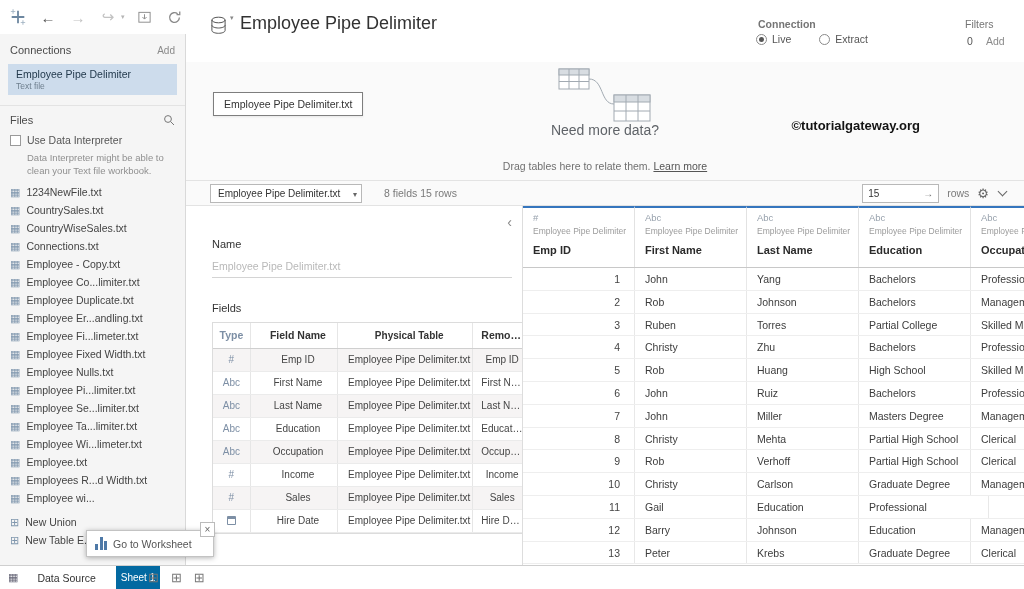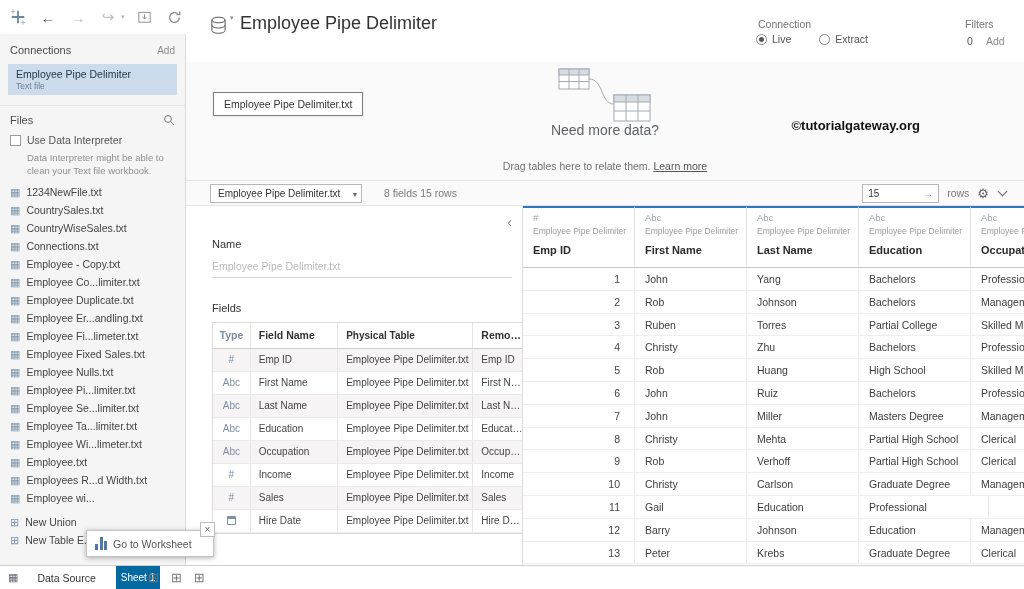--- a/index.html
+++ b/index.html
@@ -26,21 +26,21 @@
   .file-list { height:326px; overflow:hidden; }
   .file-item { display:flex; align-items:center; gap:6px; height:18px; padding:0 10px; color:#444; cursor:pointer; white-space:nowrap; }
   .grid-ic { color:#7f96ad; font-size:11px; flex:none; }
   .file-extra { margin-top:4px; }
 
   
   .main-header { position:absolute; left:186px; top:0; width:838px; height:62px; background:#fff; }
   .db-icon { position:absolute; left:24px; top:16px; }
   .db-caret { position:absolute; left:44px; top:14px; font-size:7px; color:#888; }
   .page-title { position:absolute; left:54px; top:13px; font-size:18px; color:#323232; font-weight:400; }
-  .conn-label { position:absolute; left:572px; top:18px; font-size:10.5px; color:#757575; }
+  .conn-label { position:absolute; left:572px; top:18px; font-size:10.5px; color:#757575;font-weight:bold; }
   .radio-row { position:absolute; left:570px; top:33px; display:flex; gap:28px; align-items:center; font-size:10.5px; color:#555; }
   .radio { width:11px; height:11px; border:1px solid #8a8a8a; border-radius:50%; display:inline-block; position:relative; margin-right:5px; vertical-align:-2px; background:#fff; }
   .radio.sel::after { content:""; position:absolute; left:2px; top:2px; width:5px; height:5px; border-radius:50%; background:#555; }
   .filters-label { position:absolute; left:779px; top:18px; font-size:10.5px; color:#757575; }
   .filters-count { position:absolute; left:781px; top:35px; font-size:10.5px; color:#555; }
   .filters-add { position:absolute; left:800px; top:35px; font-size:10.5px; color:#8a8a8a; cursor:pointer; }
 
   
   .canvas { position:absolute; left:186px; top:62px; width:838px; height:118px; background:#fafafa; }
   .table-chip { position:absolute; left:27px; top:30px; width:150px; height:24px; background:#fff; border:1px solid #7e7e7e; font-size:10.5px; line-height:22px; padding:0 10px; color:#333; white-space:nowrap; overflow:hidden; cursor:pointer; box-shadow:0 1px 2px rgba(0,0,0,.08); }
@@ -65,21 +65,21 @@
   
   .meta-panel { position:absolute; left:186px; top:206px; width:336px; height:359px; background:#fff; overflow:hidden; }
   .collapse { position:absolute; right:10px; top:8px; font-size:14px; color:#888; cursor:pointer; }
   .name-label { margin:32px 0 0 26px; font-size:11px; color:#333; }
   .name-value { margin:10px 0 0 26px; width:300px; font-size:10.5px; color:#b9b9b9; border-bottom:1px solid #d4d4d4; padding-bottom:5px; cursor:text; }
   .fields-label { margin:24px 0 0 26px; font-size:11px; color:#333; }
   .fields-table { margin:8px 0 0 26px; width:312px; border:1px solid #dcdcdc; font-size:10px; }
   .mhead { display:flex; height:26px; line-height:25px; border-bottom:1px solid #cfcfcf; font-weight:700; color:#333; background:#fff; font-size:10.5px; }
   .mrow { display:flex; height:23px; line-height:22px; border-bottom:1px solid #ebebeb; color:#444; cursor:pointer; }
   .mrow:nth-child(odd) { background:#f6f4f4; }
-  .mc { border-right:1px solid #e6e6e6; padding:0 0 0 8px; white-space:nowrap; overflow:hidden; }
+  .mc { border-right:1px solid #e6e6e6; padding:0 0 0 8px; white-space:nowrap; overflow:hidden;text-align:center; }
   .mc:last-child { border-right:none; }
   .mc-type { width:38px; padding:0; text-align:center; color:#7d8fa5; }
   .mc-name { width:88px; }
   .mc-table { width:136px; font-size:10px; }
   .mc-remote { width:50px; text-overflow:ellipsis; }
   .cal { display:inline-block; width:9px; height:9px; border:1px solid #7d8fa5; border-top-width:3px; border-radius:1px; vertical-align:-1px; }
 
   
   .preview { position:absolute; left:522px; top:206px; width:502px; height:359px; background:#fff; border-left:1px solid #ddd; overflow:hidden; }
   .p-header { display:flex; height:62px; border-bottom:1px solid #c8c8c8; }
@@ -197,21 +197,21 @@
         <div class="file-item">
           <span class="grid-ic">▦</span>
           <span>Employee Er...andling.txt</span>
         </div>
         <div class="file-item">
           <span class="grid-ic">▦</span>
           <span>Employee Fi...limeter.txt</span>
         </div>
         <div class="file-item">
           <span class="grid-ic">▦</span>
-          <span>Employee Fixed Sales.txt</span>
+          <span>Employee Fixed Width.txt</span>
         </div>
         <div class="file-item">
           <span class="grid-ic">▦</span>
           <span>Employee Nulls.txt</span>
         </div>
         <div class="file-item">
           <span class="grid-ic">▦</span>
           <span>Employee Pi...limiter.txt</span>
         </div>
         <div class="file-item">

